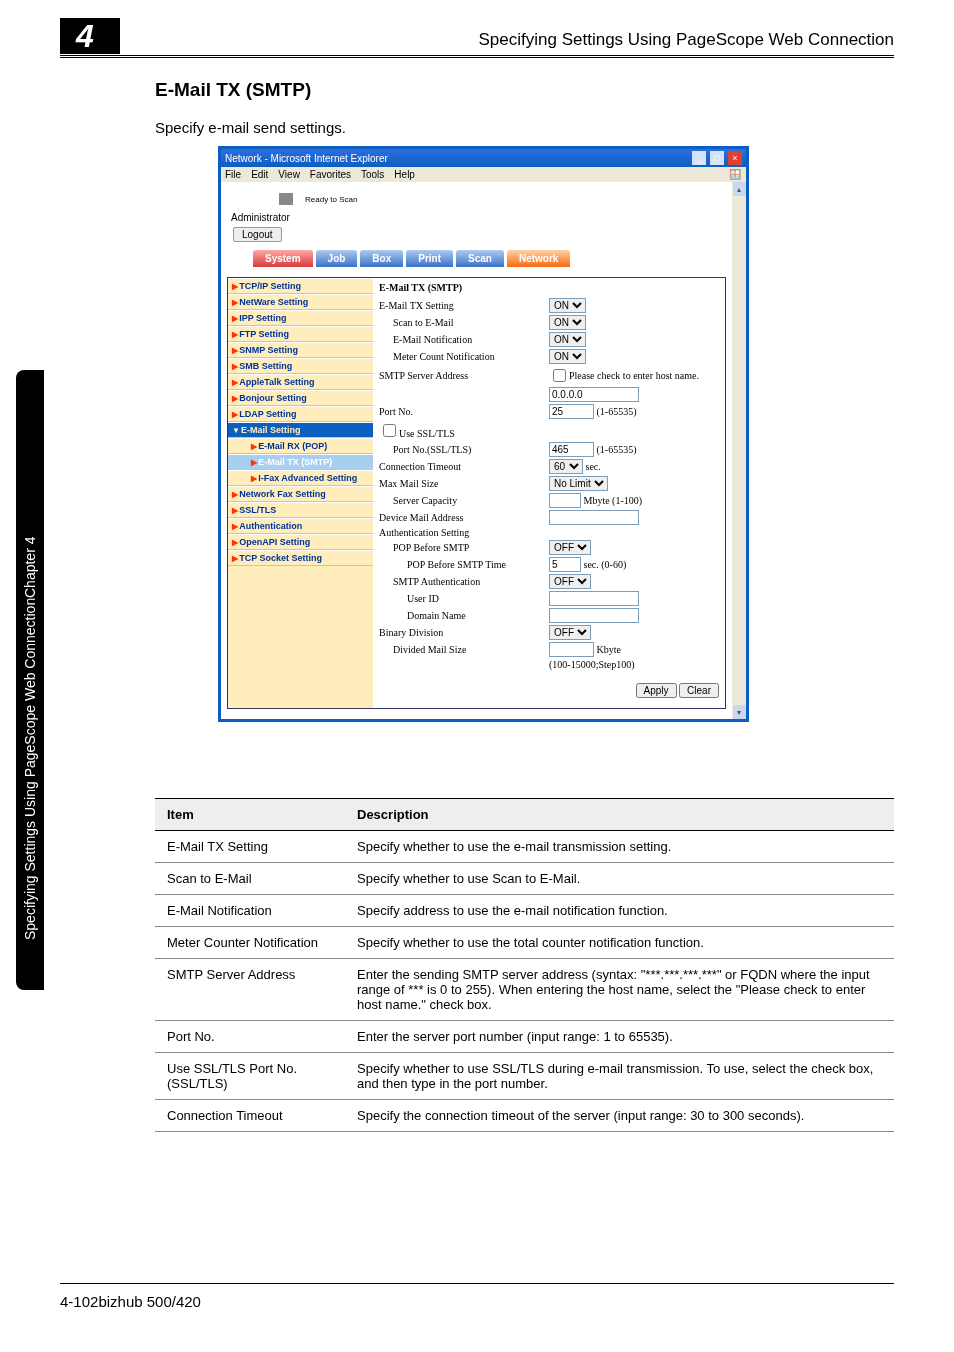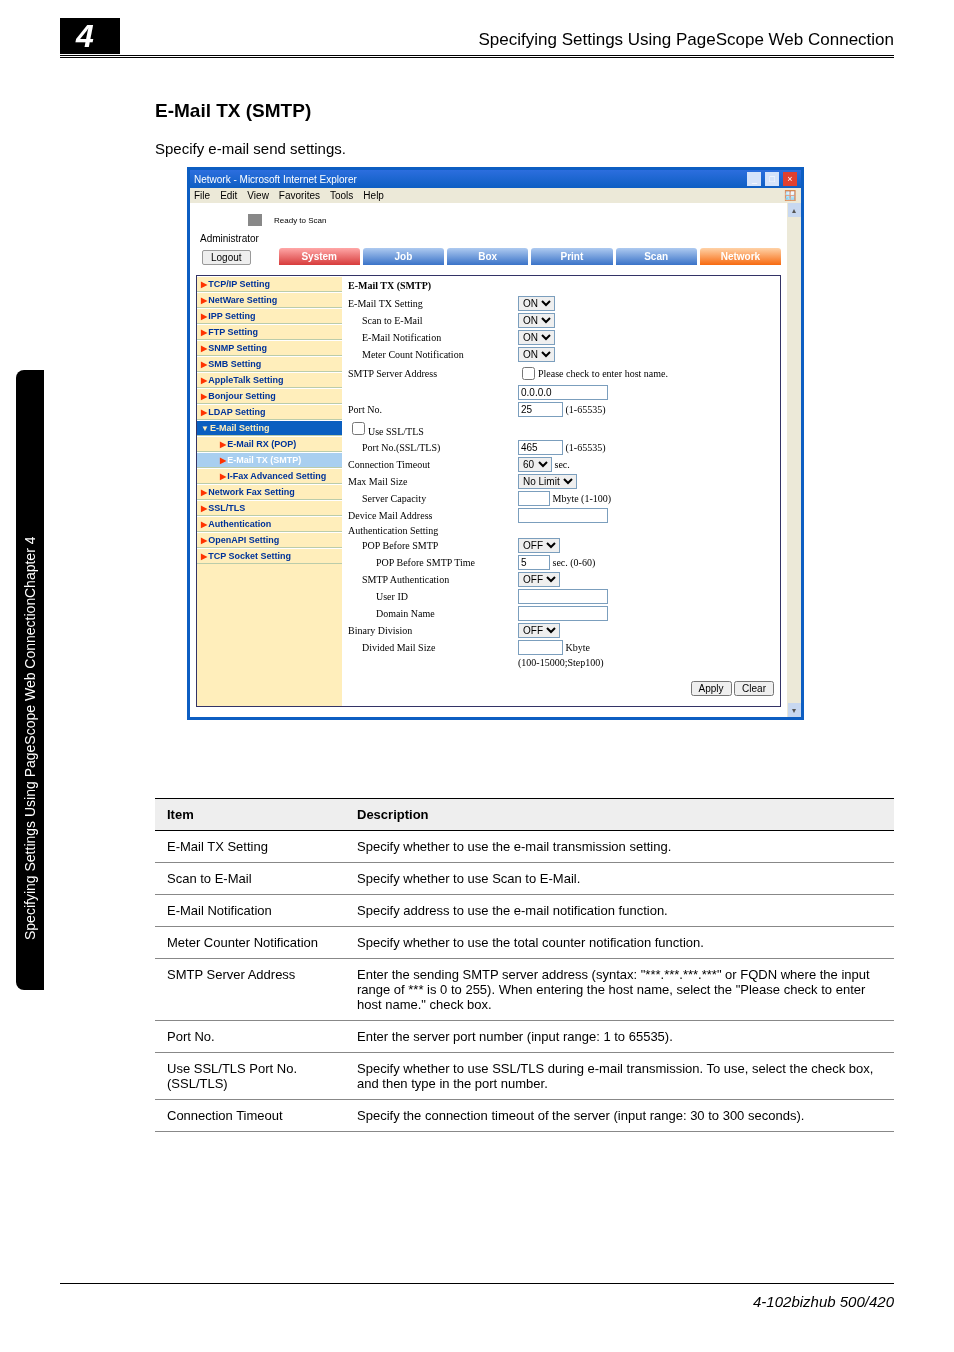--- a/index.html
+++ b/index.html
@@ -59,33 +59,33 @@
   .header-title {
     position: absolute;
     top: 30px;
     right: 60px;
     font-size: 17px;
   }
   .section {
     position: absolute;
     left: 155px;
     right: 60px;
-    top: 100px;
+    top: 79px;
   }
   .section h2 {
     font-size: 19px;
     margin: 0 0 18px 0;
   }
   .section p { font-size: 15px; margin: 0 0 10px 0; }
   .browser {
     border: 3px solid #0d5ec2;
     background: #fff;
     font-size: 10px;
-    width: 617px;
-    margin-left: 32px;
+    width: 531px;
+    margin-left: 63px;
   }
   .browser .titlebar {
     background: linear-gradient(#2c6ede, #0d5ec2);
     color: #fff;
     padding: 2px 4px;
     display: flex;
     justify-content: space-between;
     align-items: center;
   }
   .browser .titlebar .btns span {
@@ -97,21 +97,21 @@
     font-size: 9px;
     margin-left: 1px;
   }
   .browser .titlebar .btns span.close { background: #e04030; color: #fff; }
   .browser .menubar { background: #ece9d8; padding: 2px 4px; display: flex; gap: 10px; }
   .browser .pagebody { background: #fff; padding: 4px 6px 10px 6px; }
   .admin-area { padding: 6px 0 4px 4px; }
   .admin-area .status-lines { font-size: 8px; margin-left: 40px; }
   .admin-area .status-lines .row { display: flex; align-items: center; gap: 12px; padding: 1px 8px; }
   .printer-icon { width: 14px; height: 12px; background: #888; }
-  .logout-row { display: flex; gap: 8px; padding: 4px 0 6px 2px; align-items: flex-end; }
+  .logout-row { display: flex; gap: 8px; padding: 4px 0 6px 2px; align-items: flex-start; flex-direction: column; }
   .logout-btn { background: #eee; border: 1px solid #999; padding: 1px 8px; border-radius: 2px; font-size: 10px; }
   .tabs { display: flex; gap: 3px; }
   .tab {
     flex: 1;
     text-align: center;
     padding: 3px 12px;
     color: #fff;
     font-size: 10px;
     font-weight: bold;
     background: linear-gradient(#aecaf0, #3a73c8);
@@ -196,23 +196,22 @@
     right: 60px;
     bottom: 68px;
     border-top: 0.5px solid #000;
   }
   .footer {
     position: absolute;
     left: 60px;
     right: 60px;
     bottom: 42px;
     display: flex;
-    justify-content: flex-end;
+    justify-content: flex-start;
     font-size: 15px;
-    font-style: italic;
   }
 </style>
 </head>
 <body>
 
 <div class="sidetab">
   <span class="title">Specifying Settings Using PageScope Web Connection</span>
   <span class="chapter">Chapter 4</span>
 </div>
 

